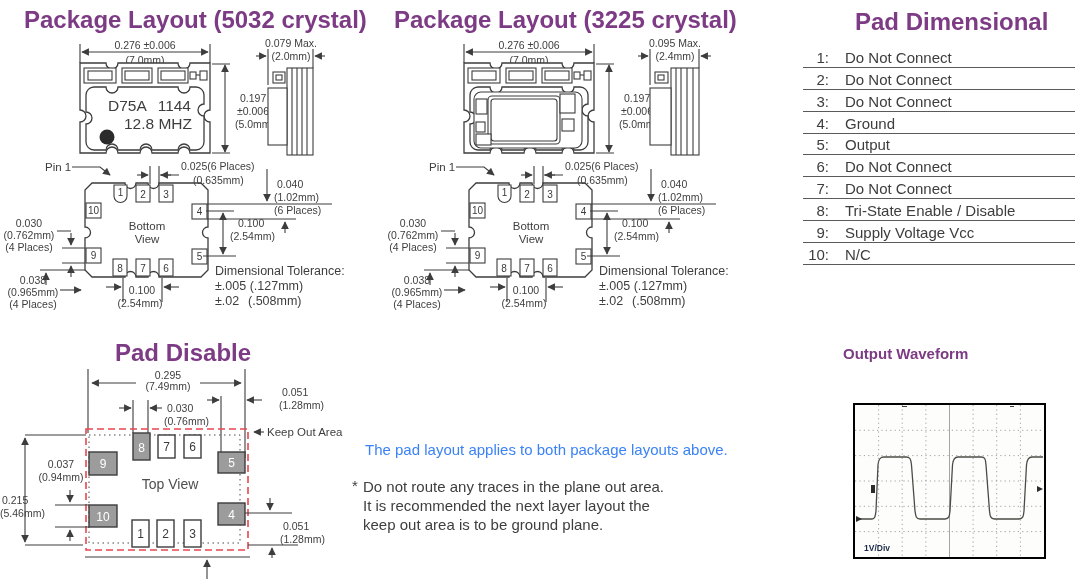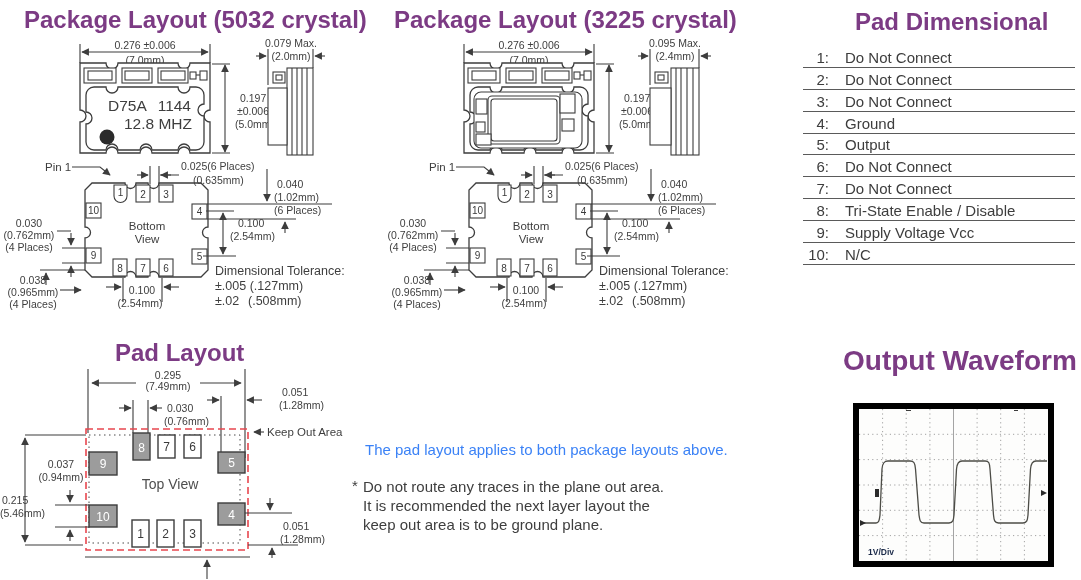--- a/index.html
+++ b/index.html
@@ -22,36 +22,36 @@
   .keepout { fill:none; stroke:#e8474f; stroke-width:1.6; stroke-dasharray:7 4; }
   .dotted  { fill:none; stroke:#4a4a4a; stroke-width:1; stroke-dasharray:1.5 3.5; }
   .pc-list { position:absolute; left:803px; top:46px; width:272px; }
   .pc-row { display:flex; height:21.9px; align-items:flex-end; border-bottom:1.2px solid #5a5a5a;
             font-size:15px; color:#3d3d3d; padding-bottom:1px; box-sizing:border-box; }
   .pc-num { width:26px; text-align:right; margin-right:16px; }
   .note1 { position:absolute; left:365px; top:441px; font-size:15px; color:#3b82f6; }
   .note2 { position:absolute; left:352px; top:477px; font-size:15px; line-height:19px; color:#3e3e3e; padding-left:11px; }
   .note2 .star { position:absolute; left:0; top:-1px; }
   .scope { position:absolute; left:853px; top:403px; width:189px; height:152px;
-           border:6px solid #000000; background:#fdfdfc; box-sizing:content-box; }
+           border:2px solid #000000; background:#fdfdfc; box-sizing:content-box; }
   .grid { stroke:#8a8a8a; stroke-width:0.8; stroke-dasharray:1.2 3.2; fill:none; }
   .gridc{ stroke:#9a9a9a; stroke-width:0.9; fill:none; }
   .wave { stroke:#4c4c46; stroke-width:1.3; fill:none; }
   .scale-label { font-size:8.5px; fill:#1c2b4a; font-weight:bold; }
 </style>
 </head>
 <body>
 
 <div class="page">
 
   <div class="sec-title" style="left:24px; top:6px;">Package Layout (5032 crystal)</div>
   <div class="sec-title" style="left:394px; top:6px;">Package Layout (3225 crystal)</div>
   <div class="sec-title" style="left:855px; top:8px;">Pad Dimensional</div>
-  <div class="sec-title" style="left:115px; top:339px;">Pad Layout</div>
-  <div class="sec-title" style="left:843px; top:345px; font-size:28px;">Output Waveform</div>
+  <div class="sec-title" style="left:115px; top:339px;">Pad Disable</div>
+  <div class="sec-title" style="left:843px; top:345px; font-size:15px;">Output Waveform</div>
 
   <svg style="left:0; top:35px;" width="360" height="295" viewBox="0 0 360 295">
     <defs>
       <marker id="a5" viewBox="0 0 10 10" refX="9" refY="5" markerWidth="9" markerHeight="7" orient="auto-start-reverse">
         <path d="M0,0 L10,5 L0,10 Z" fill="#3d3d3d"></path>
       </marker>
     </defs>
     <g>
 
       <path class="dl" d="M80,9 V28 M210,9 V28"></path>

